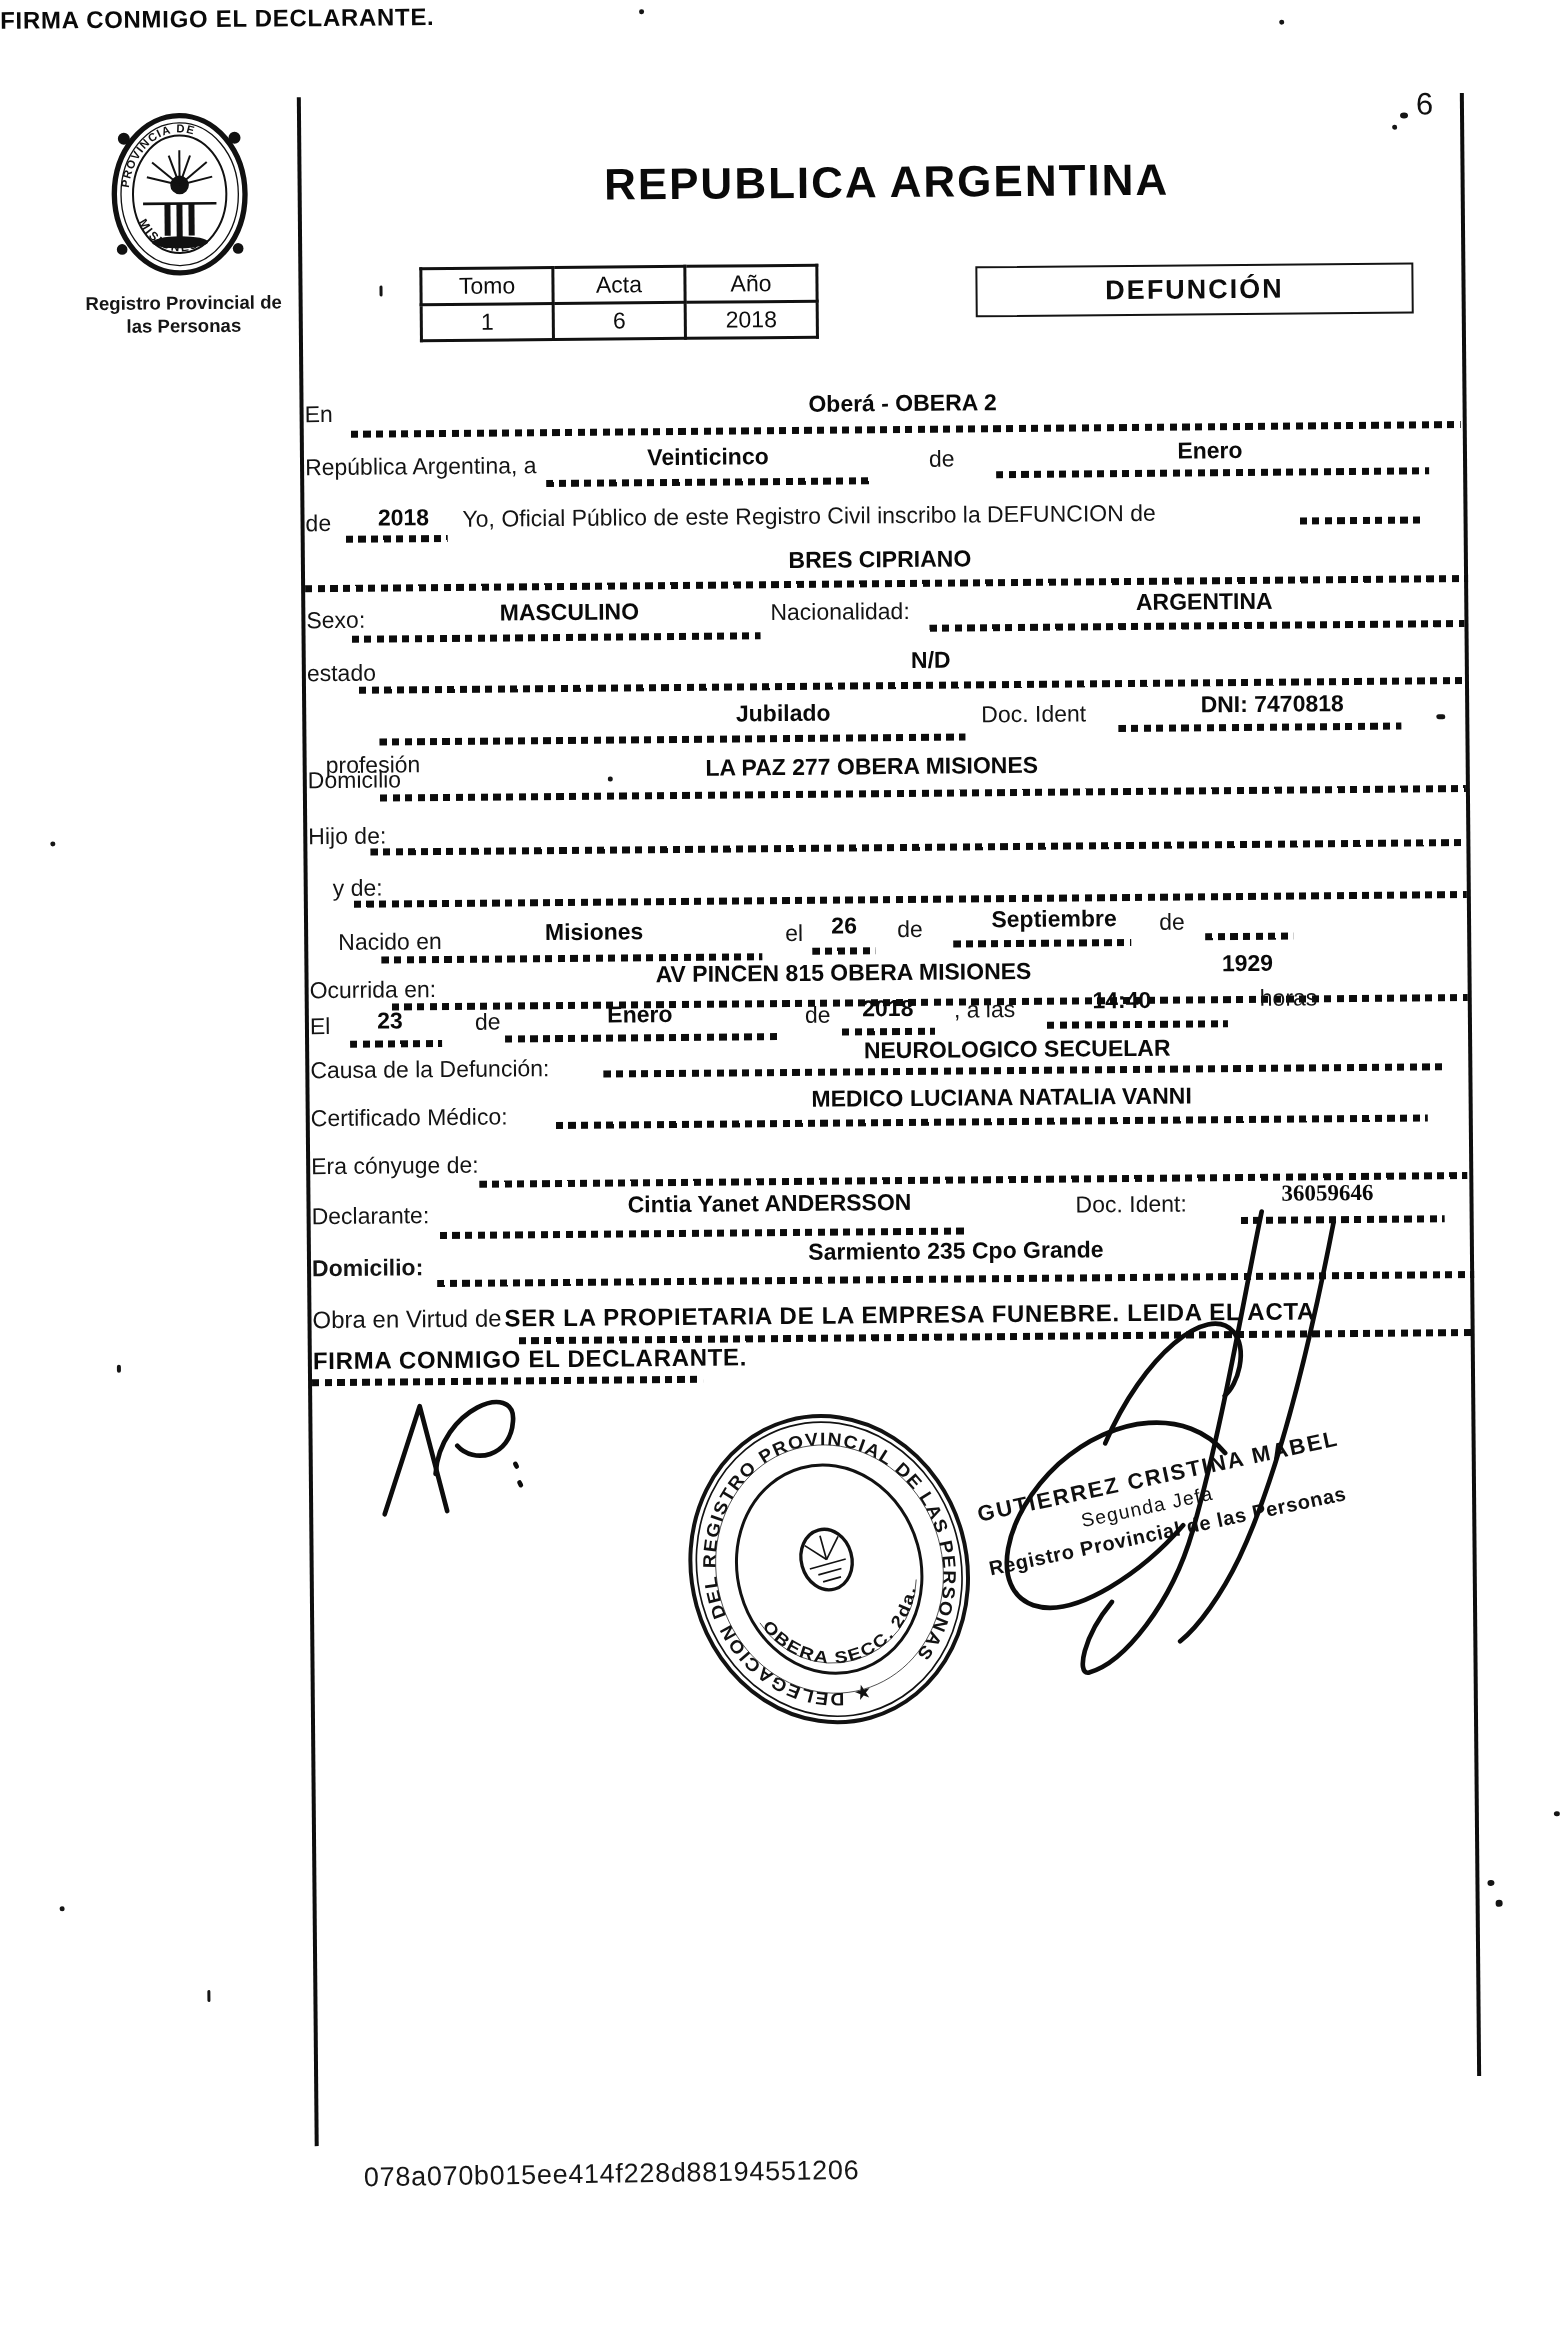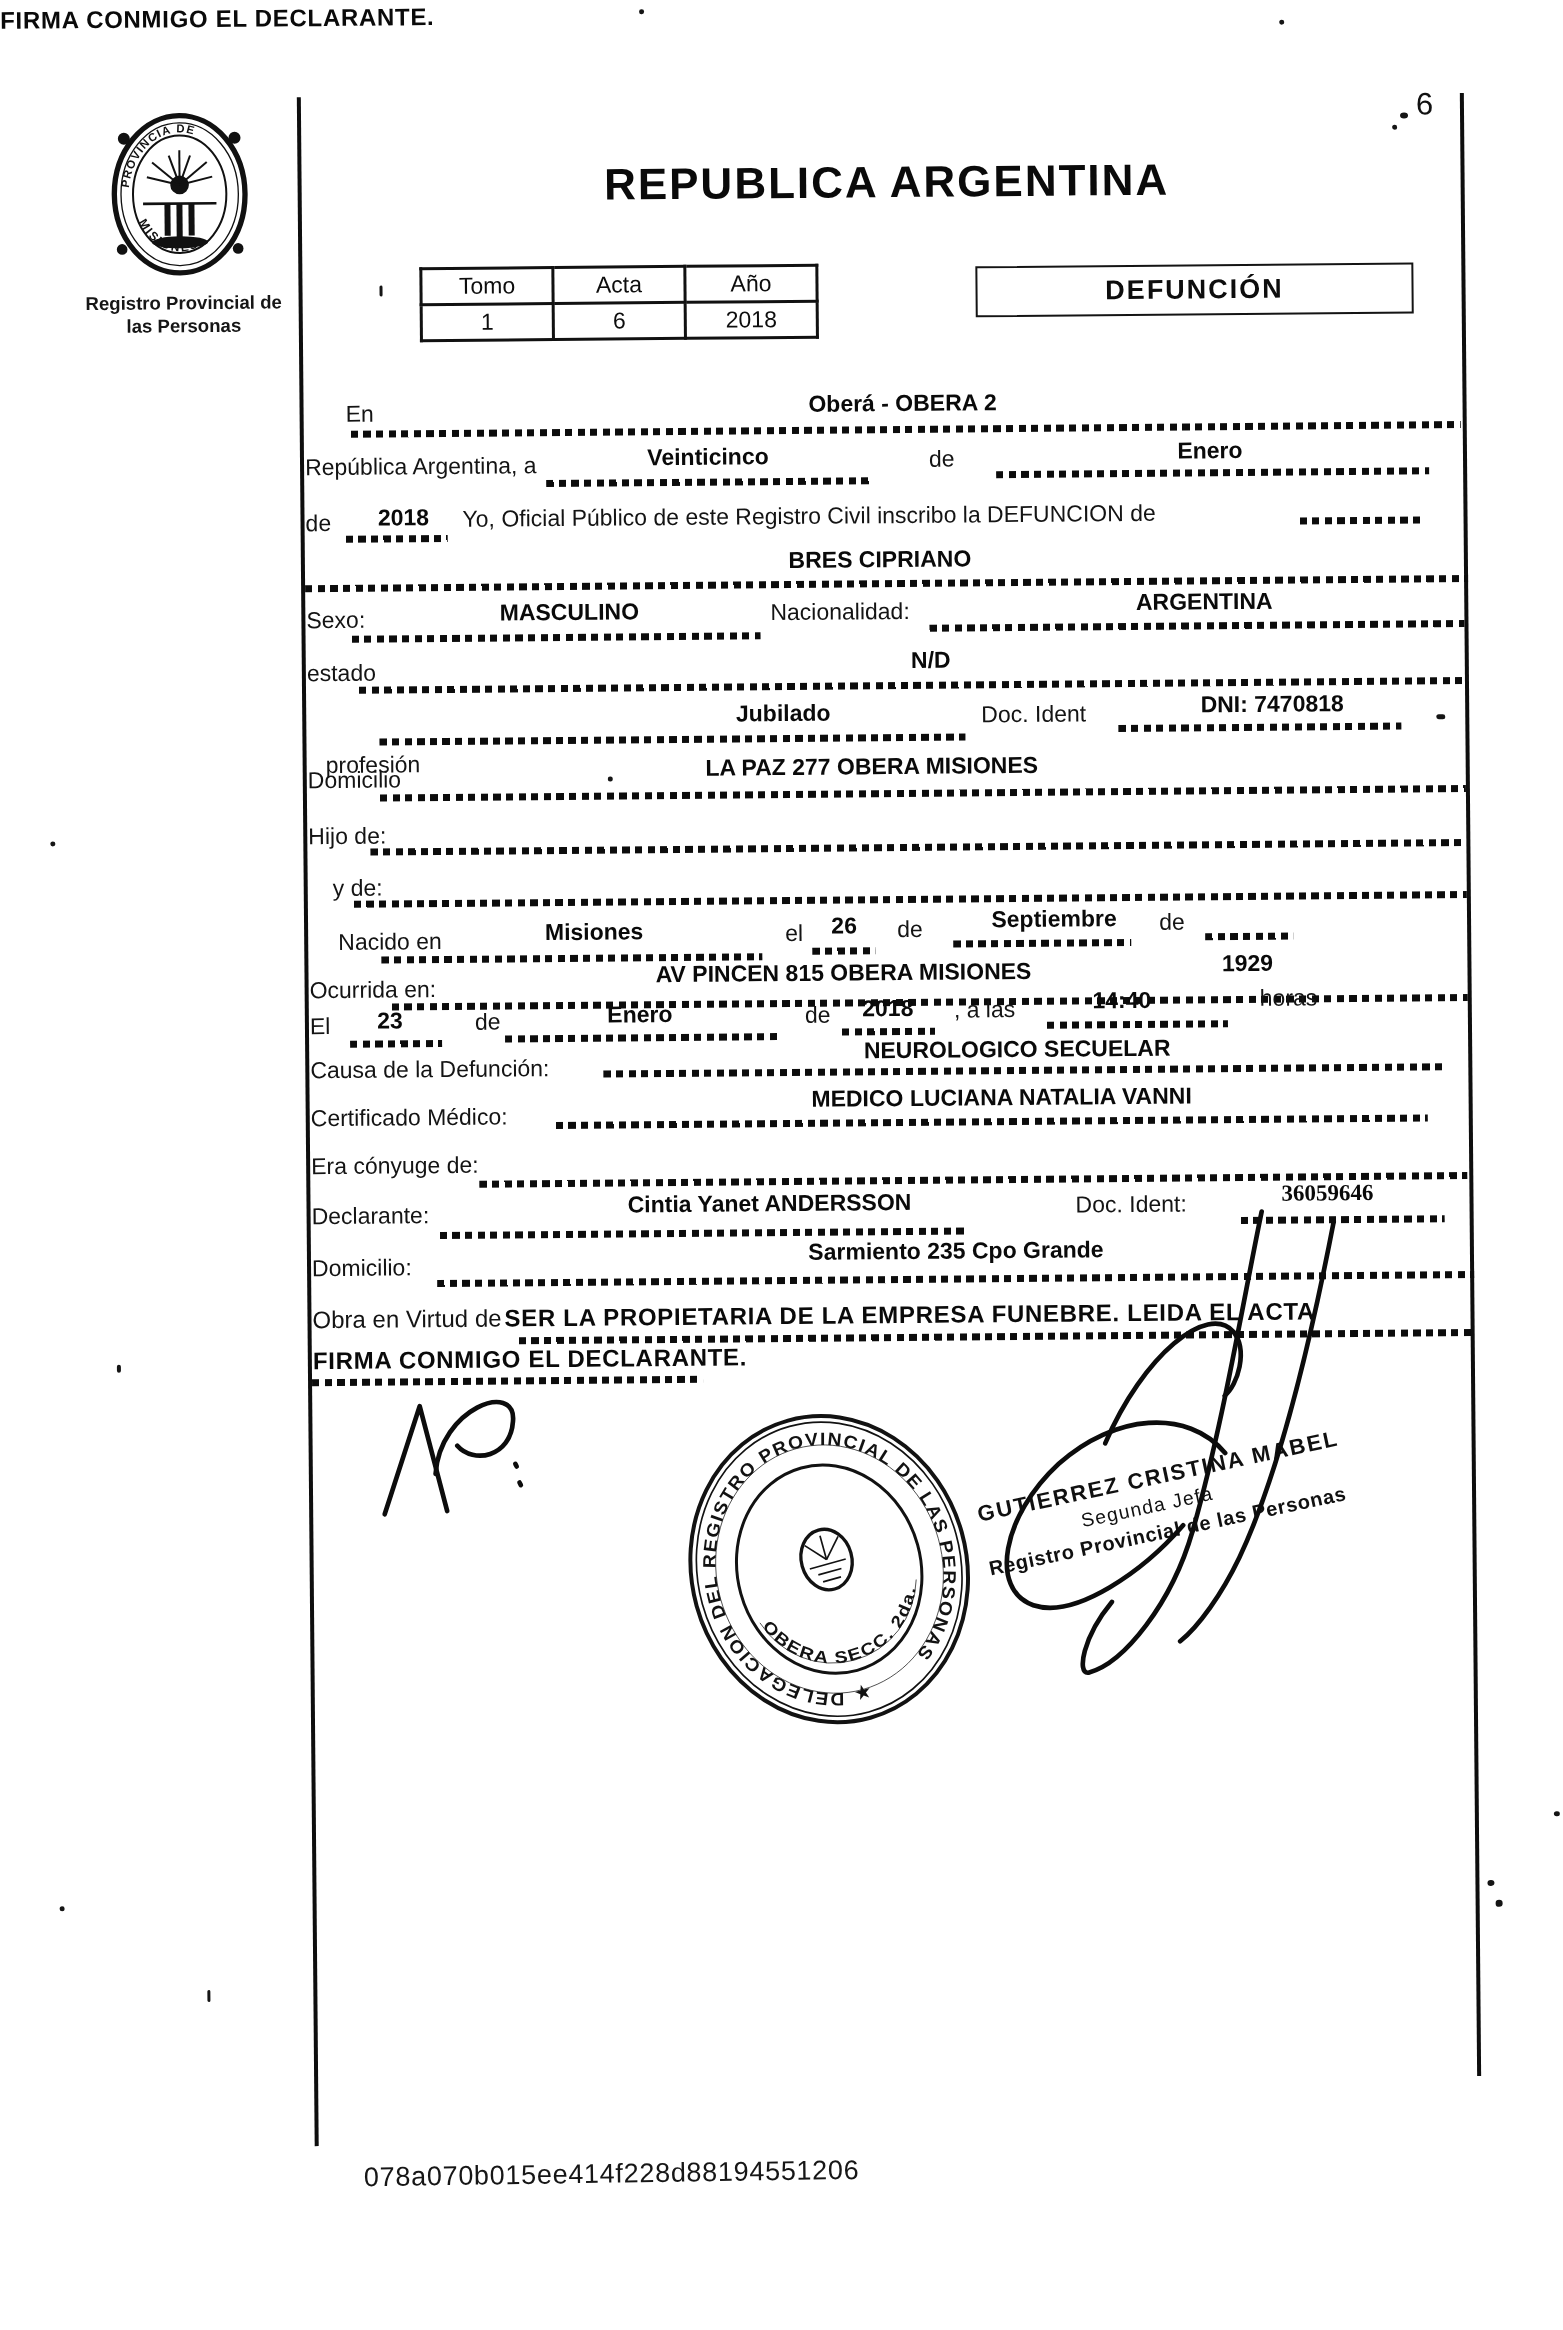--- a/index.html
+++ b/index.html
@@ -101,21 +101,21 @@
         <td>2018</td>
       </tr>
     </tbody>
       </table>
     <div class="speck" style="left:377px;top:282px;width:3.3px;height:10.6px;border-radius:2px;"></div>
 
     <div class="def-box">
       <span>DEFUNCIÓN</span>
     </div>
 
-    <div class="abs lb" style="left:301px;top:397px;padding-left:41px;">En</div>
+    <div class="abs lb" style="left:301px;top:397px;">En</div>
     <div class="abs vl ctr" style="left:899px;top:391px;">Oberá - OBERA 2</div>
     <div class="dl" style="left:347px;top:427px;width:1110px;"></div>
 
     <div class="abs lb" style="left:301px;top:450px;">República Argentina, a</div>
     <div class="abs vl ctr" style="left:704px;top:443px;">Veinticinco</div>
     <div class="dl" style="left:542px;top:478px;width:323px;"></div>
     <div class="abs lb" style="left:925px;top:447px;">de</div>
     <div class="abs vl ctr" style="left:1206px;top:441px;">Enero</div>
     <div class="dl" style="left:992px;top:473px;width:433px;"></div>
 
@@ -203,21 +203,21 @@
     <div class="abs vl ctr" style="left:958px;top:1142px;"></div>
     <div class="dl" style="left:469px;top:1178px;width:988px;"></div>
 
     <div class="abs lb" style="left:301px;top:1199px;">Declarante:</div>
     <div class="abs vl ctr" style="left:759px;top:1190px;">Cintia Yanet ANDERSSON</div>
     <div class="dl" style="left:429px;top:1229px;width:528px;"></div>
     <div class="abs lb" style="left:1065px;top:1194px;">Doc. Ident:</div>
     <div class="abs vl ctr" style="left:1317px;top:1185px;font-family:Liberation Serif, serif;">36059646</div>
     <div class="dl" style="left:1230px;top:1221px;width:204px;"></div>
 
-    <div class="abs lb" style="left:301px;top:1251px;">Domicilio:</div>
+    <div class="abs lb" style="left:301px;top:1251px;font-weight:bold;">Domicilio:</div>
     <div class="abs vl ctr" style="left:945px;top:1239px;">Sarmiento 235 Cpo Grande</div>
     <div class="dl" style="left:426px;top:1277px;width:1037px;"></div>
 
     <div class="abs" style="left:301px;top:1302px;">
       <span class="lb" style="font-size:24px;">Obra en Virtud de</span>
       <span class="vl" style="font-size:24px;letter-spacing:0.7px;">SER LA PROPIETARIA DE LA EMPRESA FUNEBRE. LEIDA EL ACTA</span>
     </div>
     <div class="dl" style="left:507px;top:1335px;width:954px;"></div>
     <div class="abs vl" style="font-size:24px;letter-spacing:0.7px;" style2="">FIRMA CONMIGO EL DECLARANTE.</div>
     <div class="abs vl" style="left:301px;top:1343px;font-size:24px;letter-spacing:0.7px;">FIRMA CONMIGO EL DECLARANTE.</div>

